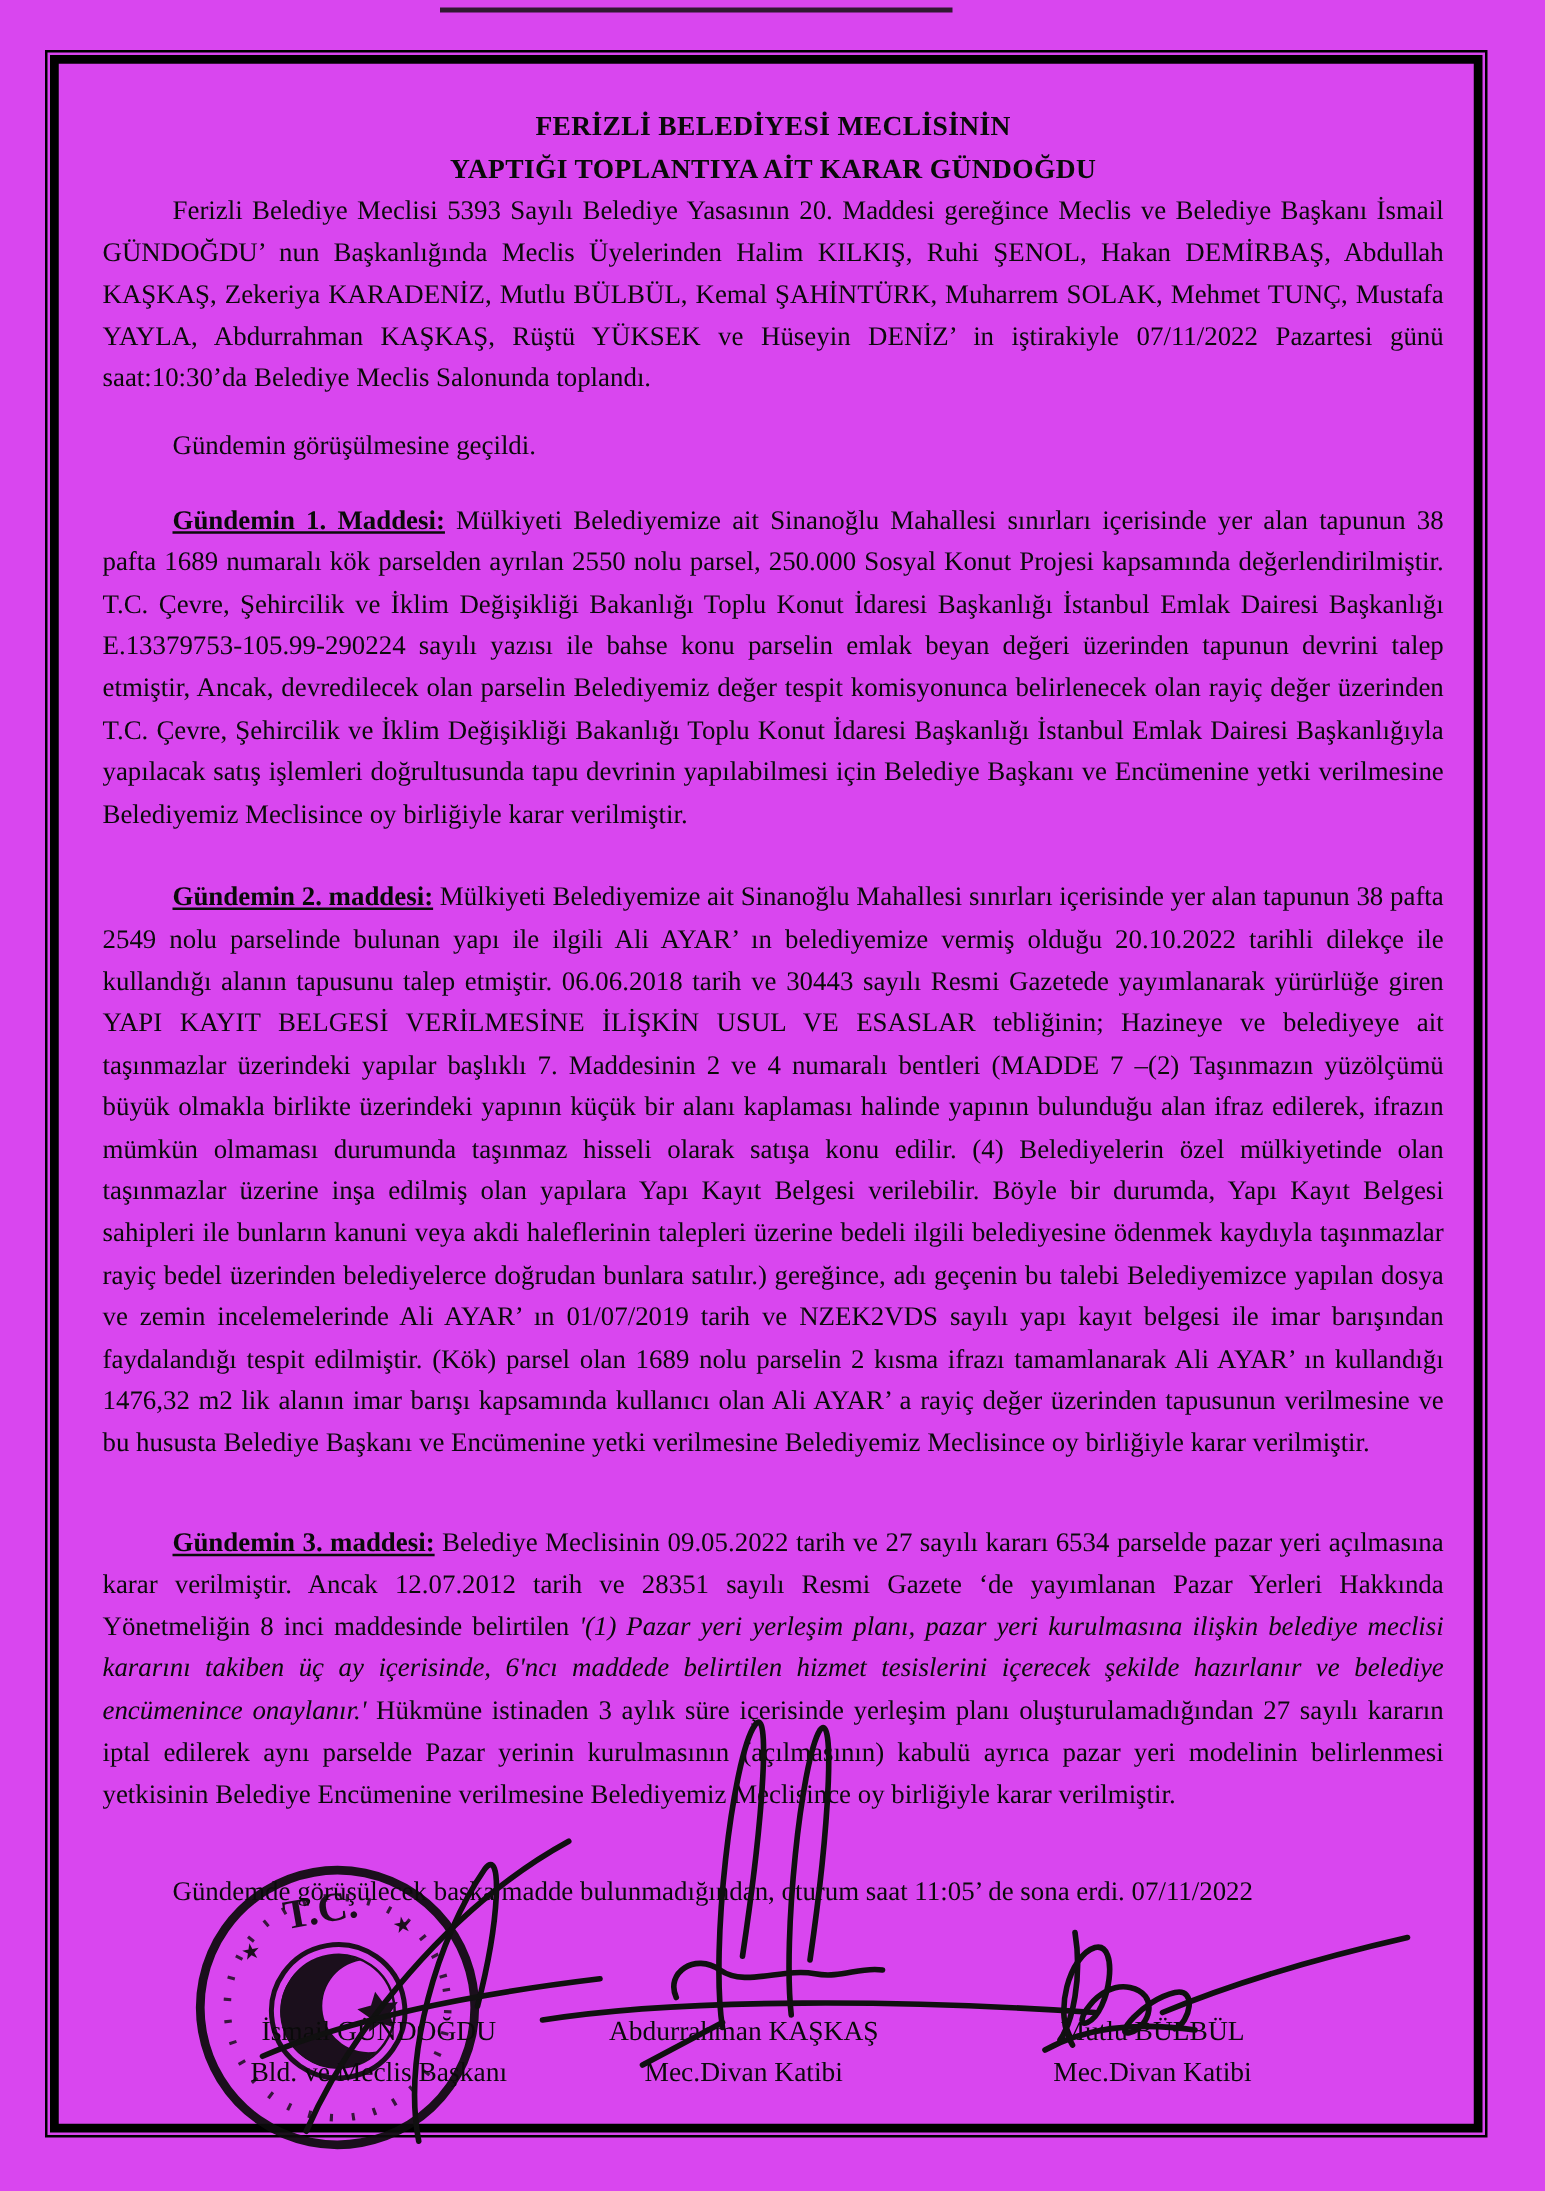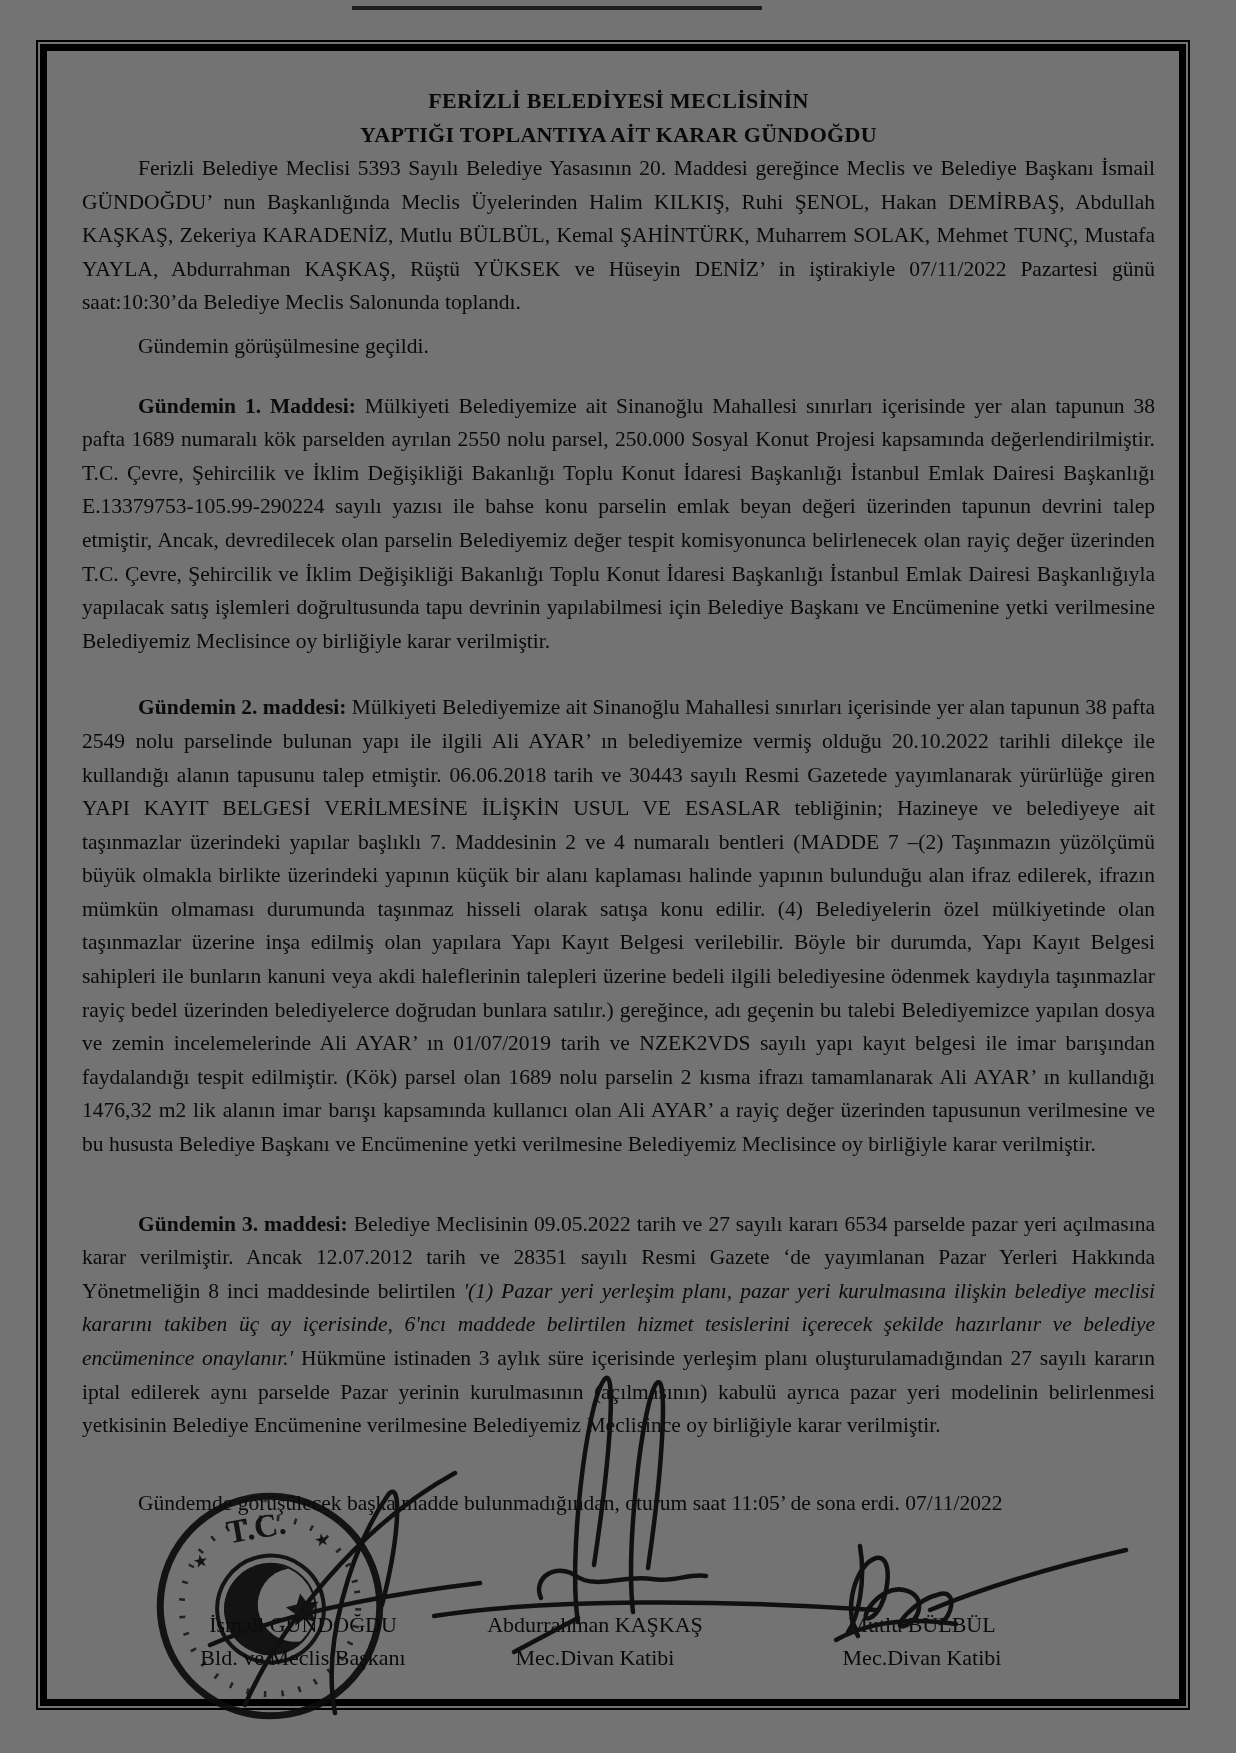--- a/index.html
+++ b/index.html
@@ -1,30 +1,30 @@
 <!DOCTYPE html>
 <html><head>
 <meta charset="utf-8">
 <style>
   html,body{margin:0;padding:0;background:#f4f4f4;}
-  .page{position:relative;width:1236px;height:1753px;background:#737373;
+  .page{position:relative;width:1236px;height:1753px;background:#d946ef;
         font-family:"Liberation Serif","DejaVu Serif",serif;color:#0a0a0a;overflow:hidden;}
   .artifact-top{position:absolute;left:352px;top:6px;width:410px;height:4px;background:#111;opacity:.85;}
   .frame{position:absolute;left:40px;top:44px;width:1146px;height:1662px;
          border:7px solid #000;outline:2px solid #000;outline-offset:2px;box-sizing:border-box;}
   .content{position:absolute;left:82px;top:84px;width:1073px;}
   .title{font-weight:bold;text-align:center;font-size:22px;line-height:34px;letter-spacing:.3px;}
   .para{font-size:21.5px;line-height:33.6px;text-align:justify;text-indent:56px;margin:0;}
   .intro{}
-  .transition{margin-top:10px;}
+  .transition{margin-top:20px;}
   .item1{margin-top:26px;}
   .item2{margin-top:33px;}
   .item3{margin-top:46px;}
   .closing{margin-top:44px;}
-  .lead{font-weight:bold;}
+  .lead{font-weight:bold;text-decoration:underline;}
   .quote{font-style:italic;}
   .sig-block{position:absolute;text-align:center;font-size:22px;line-height:33px;}
   .sig-left-block{left:118px;top:1608px;width:370px;}
   .sig-mid-block{left:430px;top:1608px;width:330px;}
   .sig-right-block{left:762px;top:1608px;width:320px;}
   .sig-svg{position:absolute;pointer-events:none;}
   .stamp-svg{position:absolute;left:152px;top:1488px;width:236px;height:236px;
              transform:rotate(-10deg);pointer-events:none;opacity:.92;z-index:5;}
   .overlay{z-index:6;}
   svg path, svg circle{vector-effect:non-scaling-stroke;}

